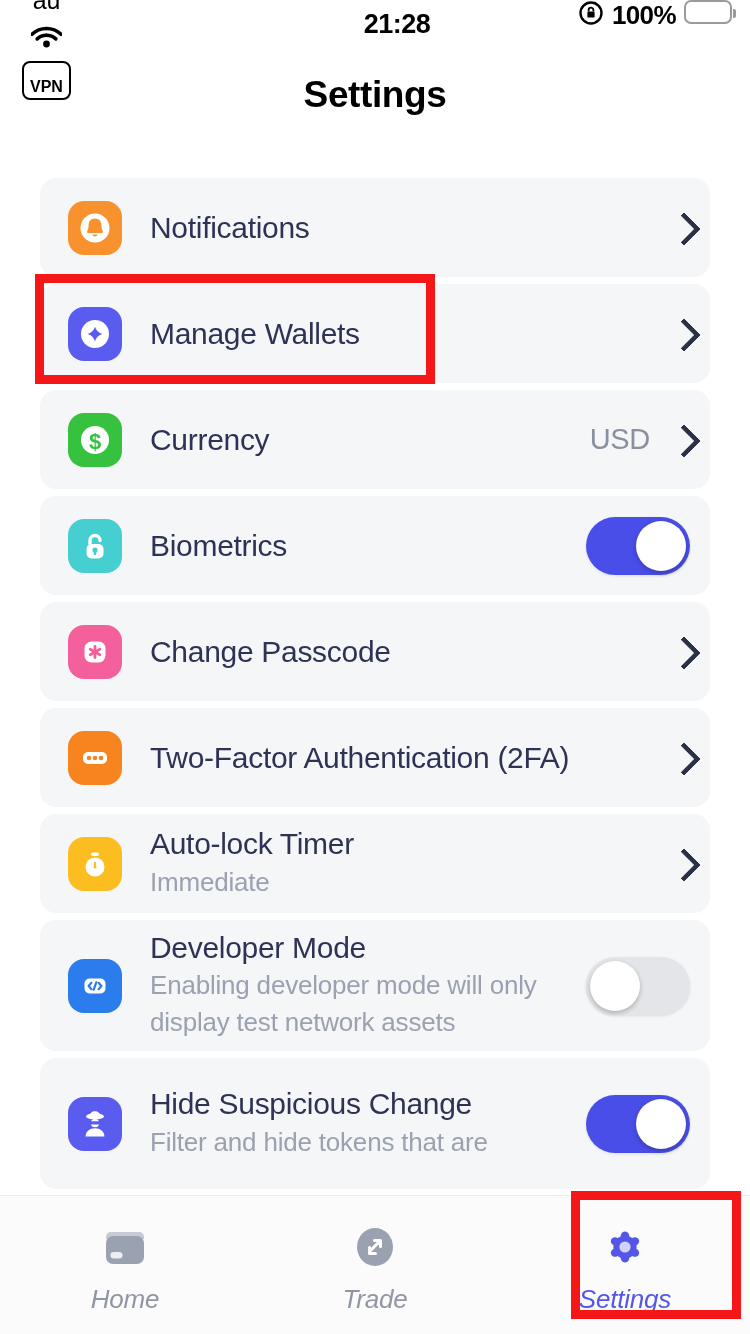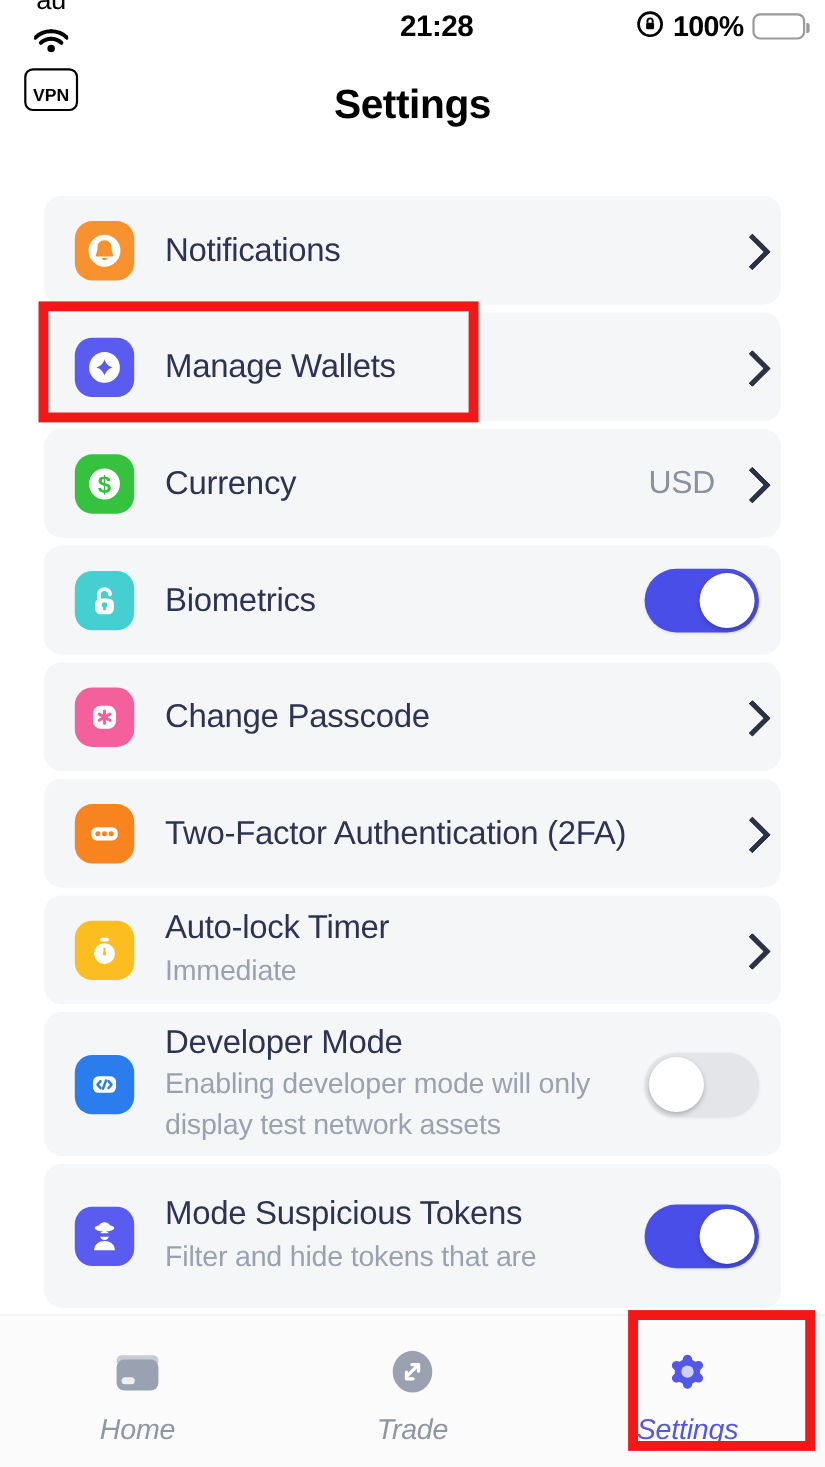--- a/index.html
+++ b/index.html
@@ -16,21 +16,21 @@
   .statusbar {
     height:48px;
     display:flex;
     align-items:center;
     padding:0 22px;
     position:relative;
   }
   .sb-left { display:flex; align-items:center; gap:9px;flex-direction:column; }
   .sb-right {
     position:absolute; right:18px; top:0; height:48px;
-    display:flex; align-items:center; gap:8px;
+    display:flex; gap:8px;
   }
   .sb-center {
     position:absolute; left:0; right:0; top:0; height:48px;
     display:flex; align-items:center; justify-content:center;
   }
   .sb-time { font-size:27px; font-weight:700; color:#000; letter-spacing:-0.5px;margin-left:44px; }
   .sb-carrier { font-size:25px; color:#000; letter-spacing:-0.3px; }
   .sb-pct { font-size:26px; font-weight:600; color:#000; letter-spacing:-0.6px; }
   .vpn-badge {
     border:2.6px solid #000; border-radius:8px;
@@ -353,21 +353,21 @@
     <span class="ico" style="background:#5a5cf0">
       <svg width="40" height="40" viewBox="0 0 40 40">
         <ellipse cx="20" cy="12.4" rx="9" ry="3.1" fill="#fff"></ellipse>
         <path d="M14.6 12.4c0-3.2 2.4-5.2 5.4-5.2s5.4 2 5.4 5.2z" fill="#fff"></path>
         <circle cx="20" cy="19.2" r="4.1" fill="#fff"></circle>
         <rect x="13.4" y="17.2" width="13.2" height="3.2" rx="1.6" fill="#5a5cf0"></rect>
         <path d="M10.6 32.5c0-5.2 4.2-8.3 9.4-8.3s9.4 3.1 9.4 8.3z" fill="#fff"></path>
       </svg>
     </span>
     <span class="texts">
-      <div class="title">Mode Suspicious Tokens</div>
+      <div class="title">Hide Suspicious Change</div>
       <div class="subtitle">Filter and hide tokens that are</div>
     </span>
     <span class="toggle on">
         <span class="knob"></span>
       </span>
   </div>
 
 </div>
 
 <div class="tabbar">

